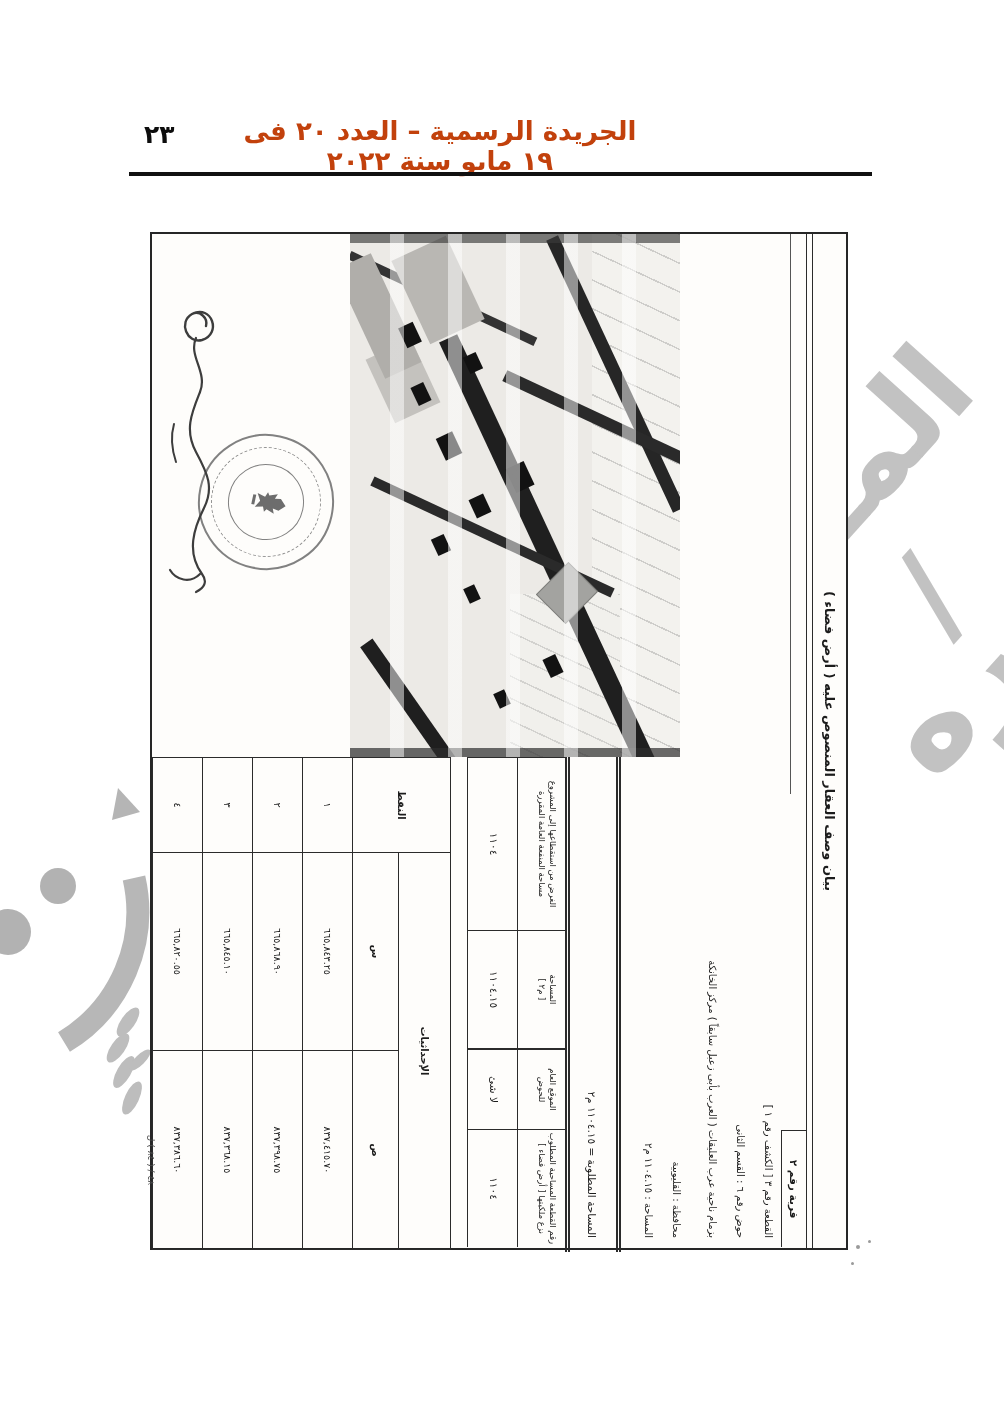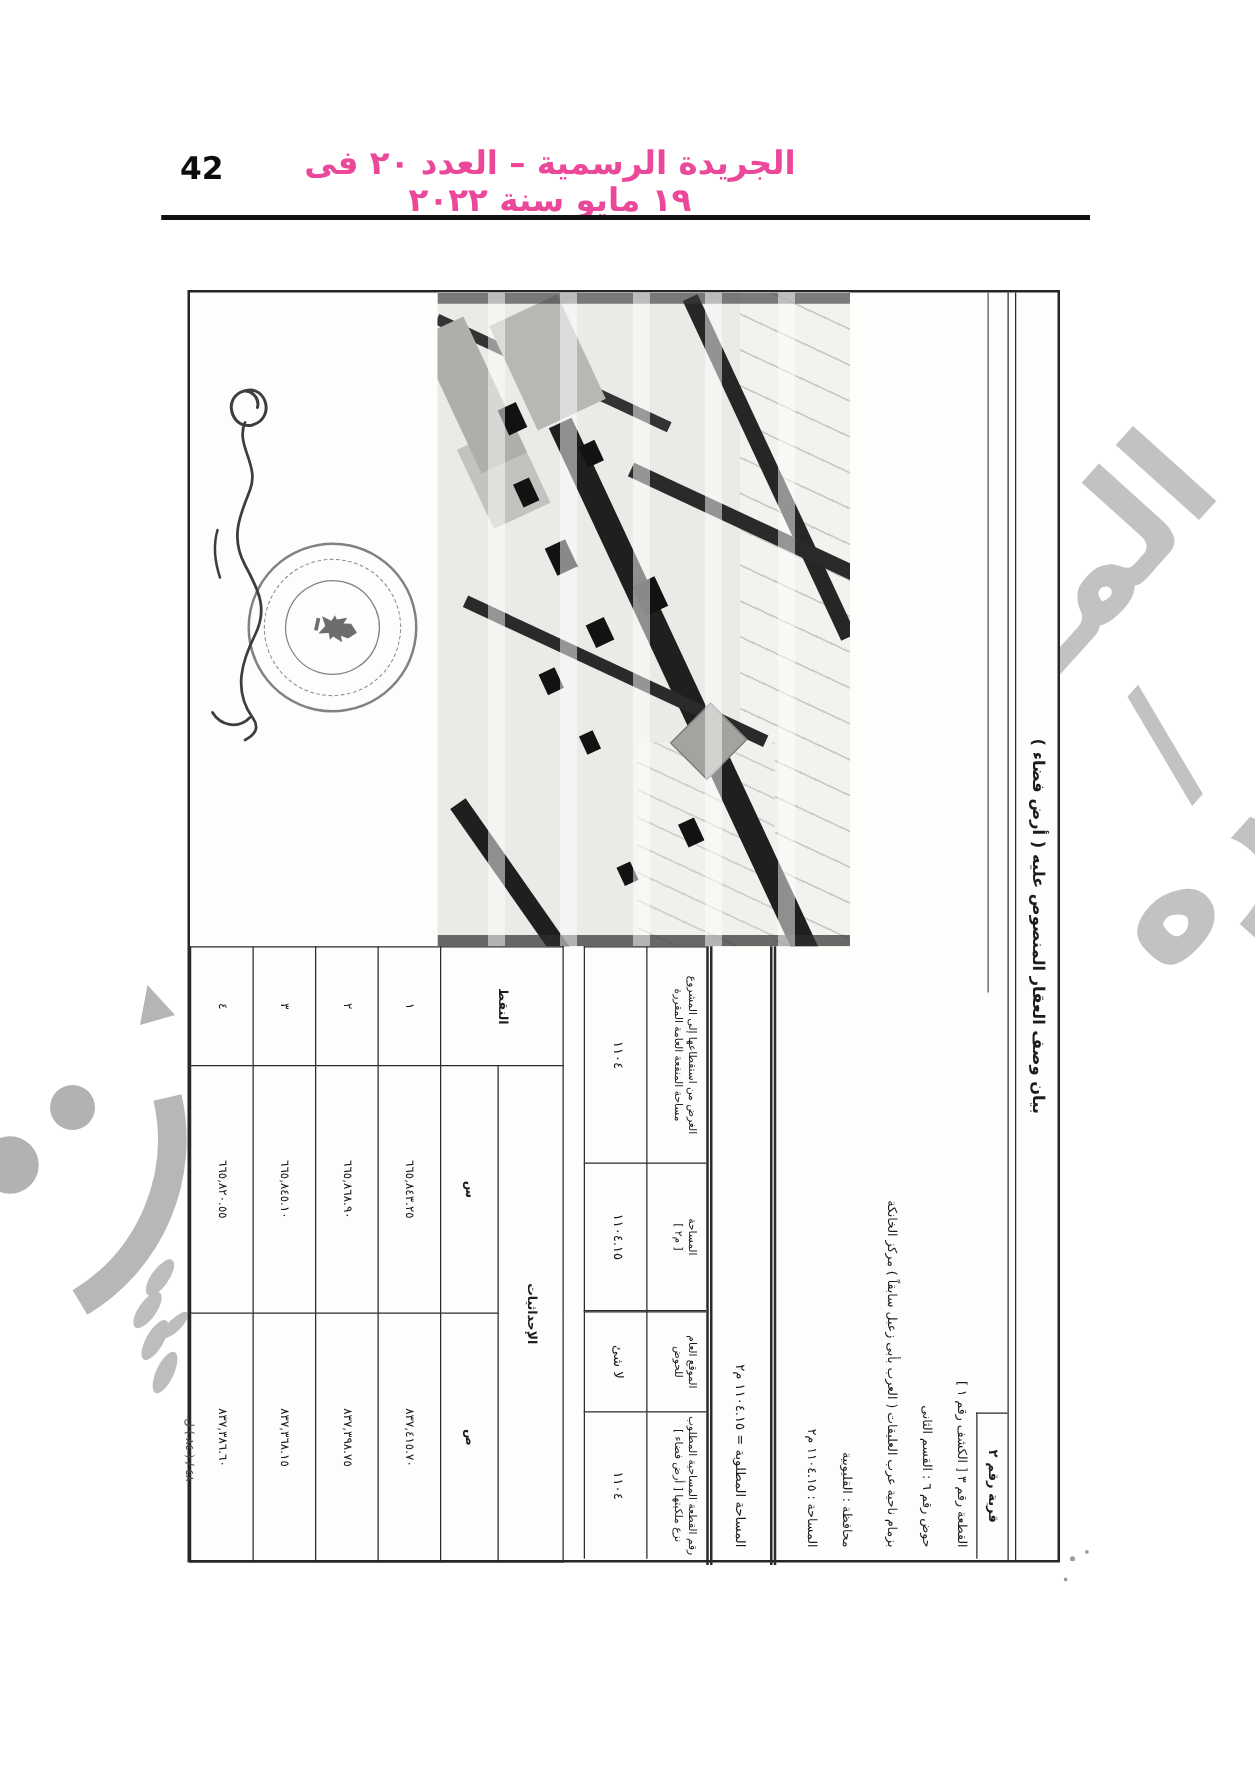--- a/index.html
+++ b/index.html
@@ -3,21 +3,21 @@
 <meta charset="utf-8">
 <style>
   html,body{margin:0;padding:0;}
   body{
     width:1004px;height:1417px;position:relative;overflow:hidden;
     background:#ffffff;font-family:"DejaVu Sans",sans-serif;color:#1c1c1c;
   }
   
   .gazette-title{
     position:absolute;left:225px;top:116px;width:430px;height:52px;
-    text-align:center;font-weight:bold;font-size:26px;direction:rtl;color:#ec4899;
+    text-align:center;font-weight:bold;font-size:26px;direction:rtl;color:#c2410c;
   }
   .page-number{
     position:absolute;left:144px;top:120px;font-weight:bold;font-size:25px;color:#0d0d0d;
   }
   .header-rule{
     position:absolute;left:129px;top:172px;width:743px;height:4px;background:#111;
   }
   
   .wm{position:absolute;color:#c2c2c2;font-weight:bold;z-index:0;}
   .wm-frag-top{left:830px;top:350px;font-size:118px;transform:rotate(-48deg);letter-spacing:4px;}
@@ -103,21 +103,21 @@
   .stamp .ring-t{position:absolute;inset:13px;border:1.5px dashed #7a7a7a;border-radius:50%;}
   .stamp .ring-i{position:absolute;inset:30px;border:1.5px solid #636363;border-radius:50%;}
   .stamp .eagle{position:absolute;left:54px;top:46px;width:28px;height:40px;color:#4a4a4a;}
   
   .sig{position:absolute;left:40px;top:620px;width:330px;height:74px;}
 </style>
 </head>
 <body>
 
 <div class="gazette-title">الجريدة الرسمية – العدد ٢٠ فى ١٩ مايو سنة ٢٠٢٢</div>
-<div class="page-number">42</div>
+<div class="page-number">٢٣</div>
 <div class="header-rule"></div>
 
 <div class="wm wm-frag-top">المـ /</div>
 <div class="wm wm-frag-bottom">صوره</div>
 <svg class="wm-emblem" width="180" height="470" viewBox="0 0 180 470">
   <polygon points="118,28 140,52 112,60" fill="#b5b5b5"></polygon>
   <circle cx="58" cy="126" r="18" fill="#b2b2b2"></circle>
   <circle cx="8" cy="172" r="23" fill="#b2b2b2"></circle>
   <path d="M134,118 A152,152 0 0 1 64,282" fill="none" stroke="#b7b7b7" stroke-width="23"></path>
   <g fill="#bdbdbd">

